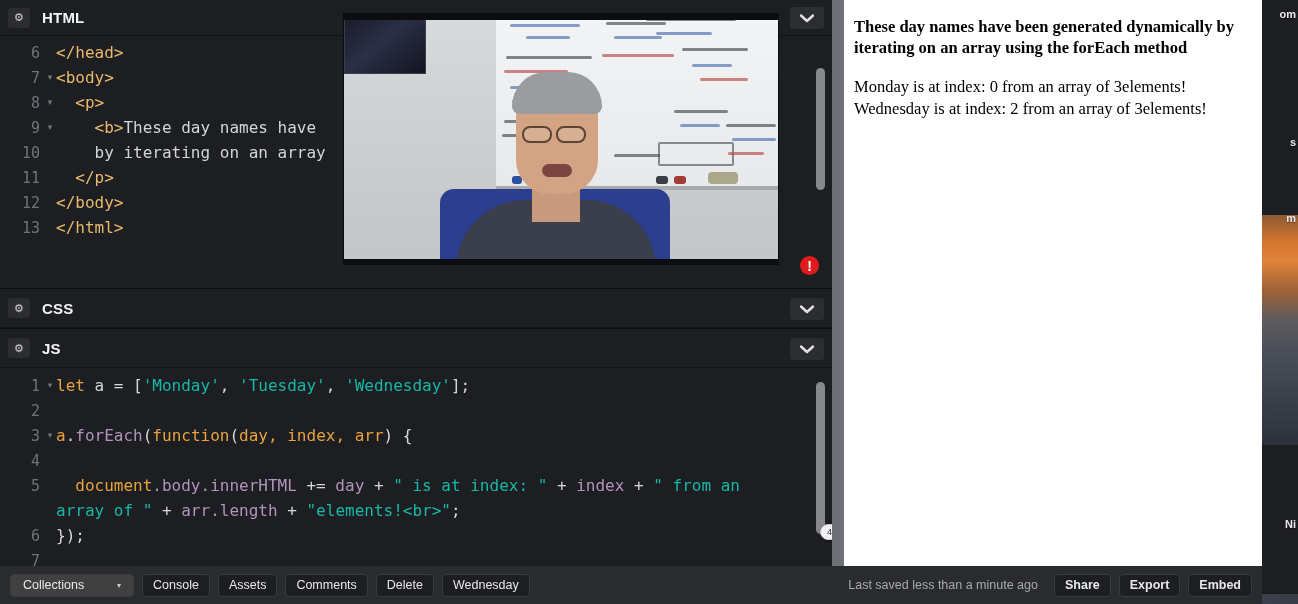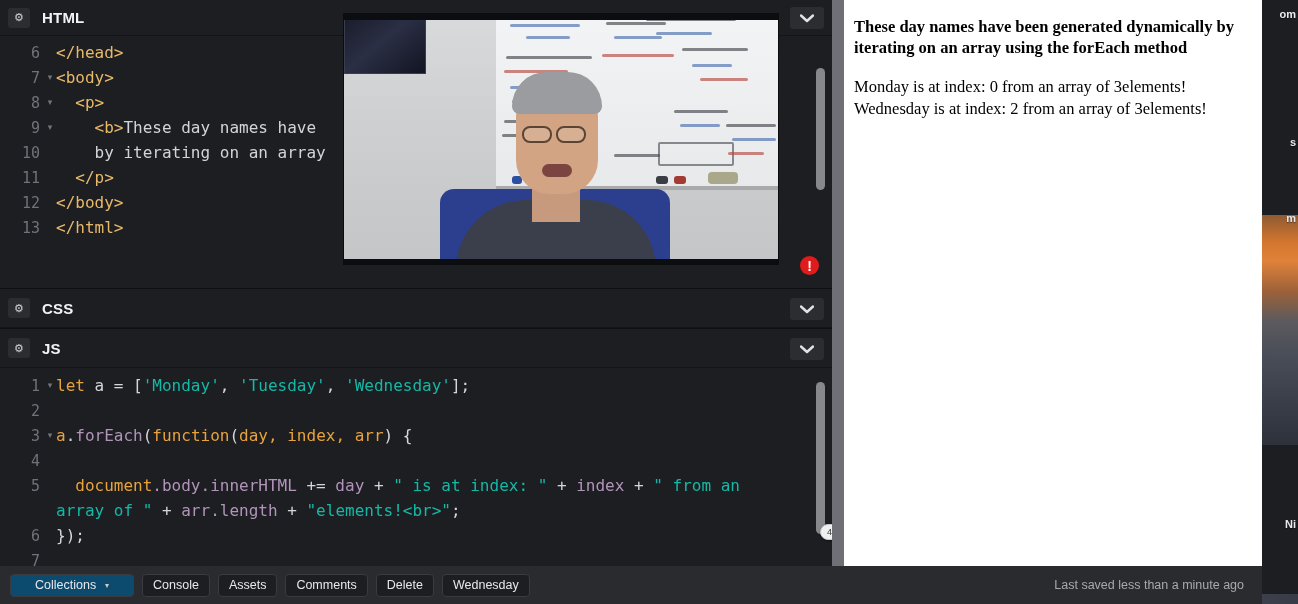--- a/index.html
+++ b/index.html
@@ -195,22 +195,22 @@
   }
   .out-gap { height: 18px; }
 
   
   .bottombar {
     position: absolute; left: 0; top: 566px; width: 1262px; height: 38px;
     background: #2a2b2f; display: flex; align-items: center; padding: 0 10px;
   }
   .collections {
     display: flex; align-items: center; justify-content: space-between;
-    width: 124px; height: 23px; background: #0c4a6e; border: 1px solid #3a3b40;
-    border-radius: 4px; padding: 0 24px; color: #e7e8ea; font-size: 12.5px; text-align: right;
+    width: 124px; height: 23px; background: #404040; border: 1px solid #3a3b40;
+    border-radius: 4px; padding: 0 12px; color: #e7e8ea; font-size: 12.5px; text-align: right;
   }
   .caret { font-size: 8px; color: #c9cacd; }
   .bbtn {
     height: 23px; margin-left: 8px; padding: 0 10px;
     background: #1d1e22; border: 1px solid #3a3b40; border-radius: 4px;
     color: #e7e8ea; font-size: 12.5px; display: flex; align-items: center;
     font-family: "Liberation Sans", sans-serif;
   }
   .spacer { flex: 1; }
   .saved { color: #a7a9ad; font-size: 12.5px; margin-right: 8px; }
@@ -429,16 +429,21 @@
       </div>
       <div id="bbtns" style="display:flex;">
           <div class="bbtn">Console</div>
           <div class="bbtn">Assets</div>
           <div class="bbtn">Comments</div>
           <div class="bbtn">Delete</div>
           <div class="bbtn">Wednesday</div>
         </div>
       <div class="spacer"></div>
       <div class="saved">Last saved less than a minute ago</div>
+      <div id="rbtns" style="display:flex;">
+          <div class="bbtn strong">Share</div>
+          <div class="bbtn strong">Export</div>
+          <div class="bbtn strong">Embed</div>
+        </div>
     </div>
 
   </div>
 </div>
 
 </body></html>

